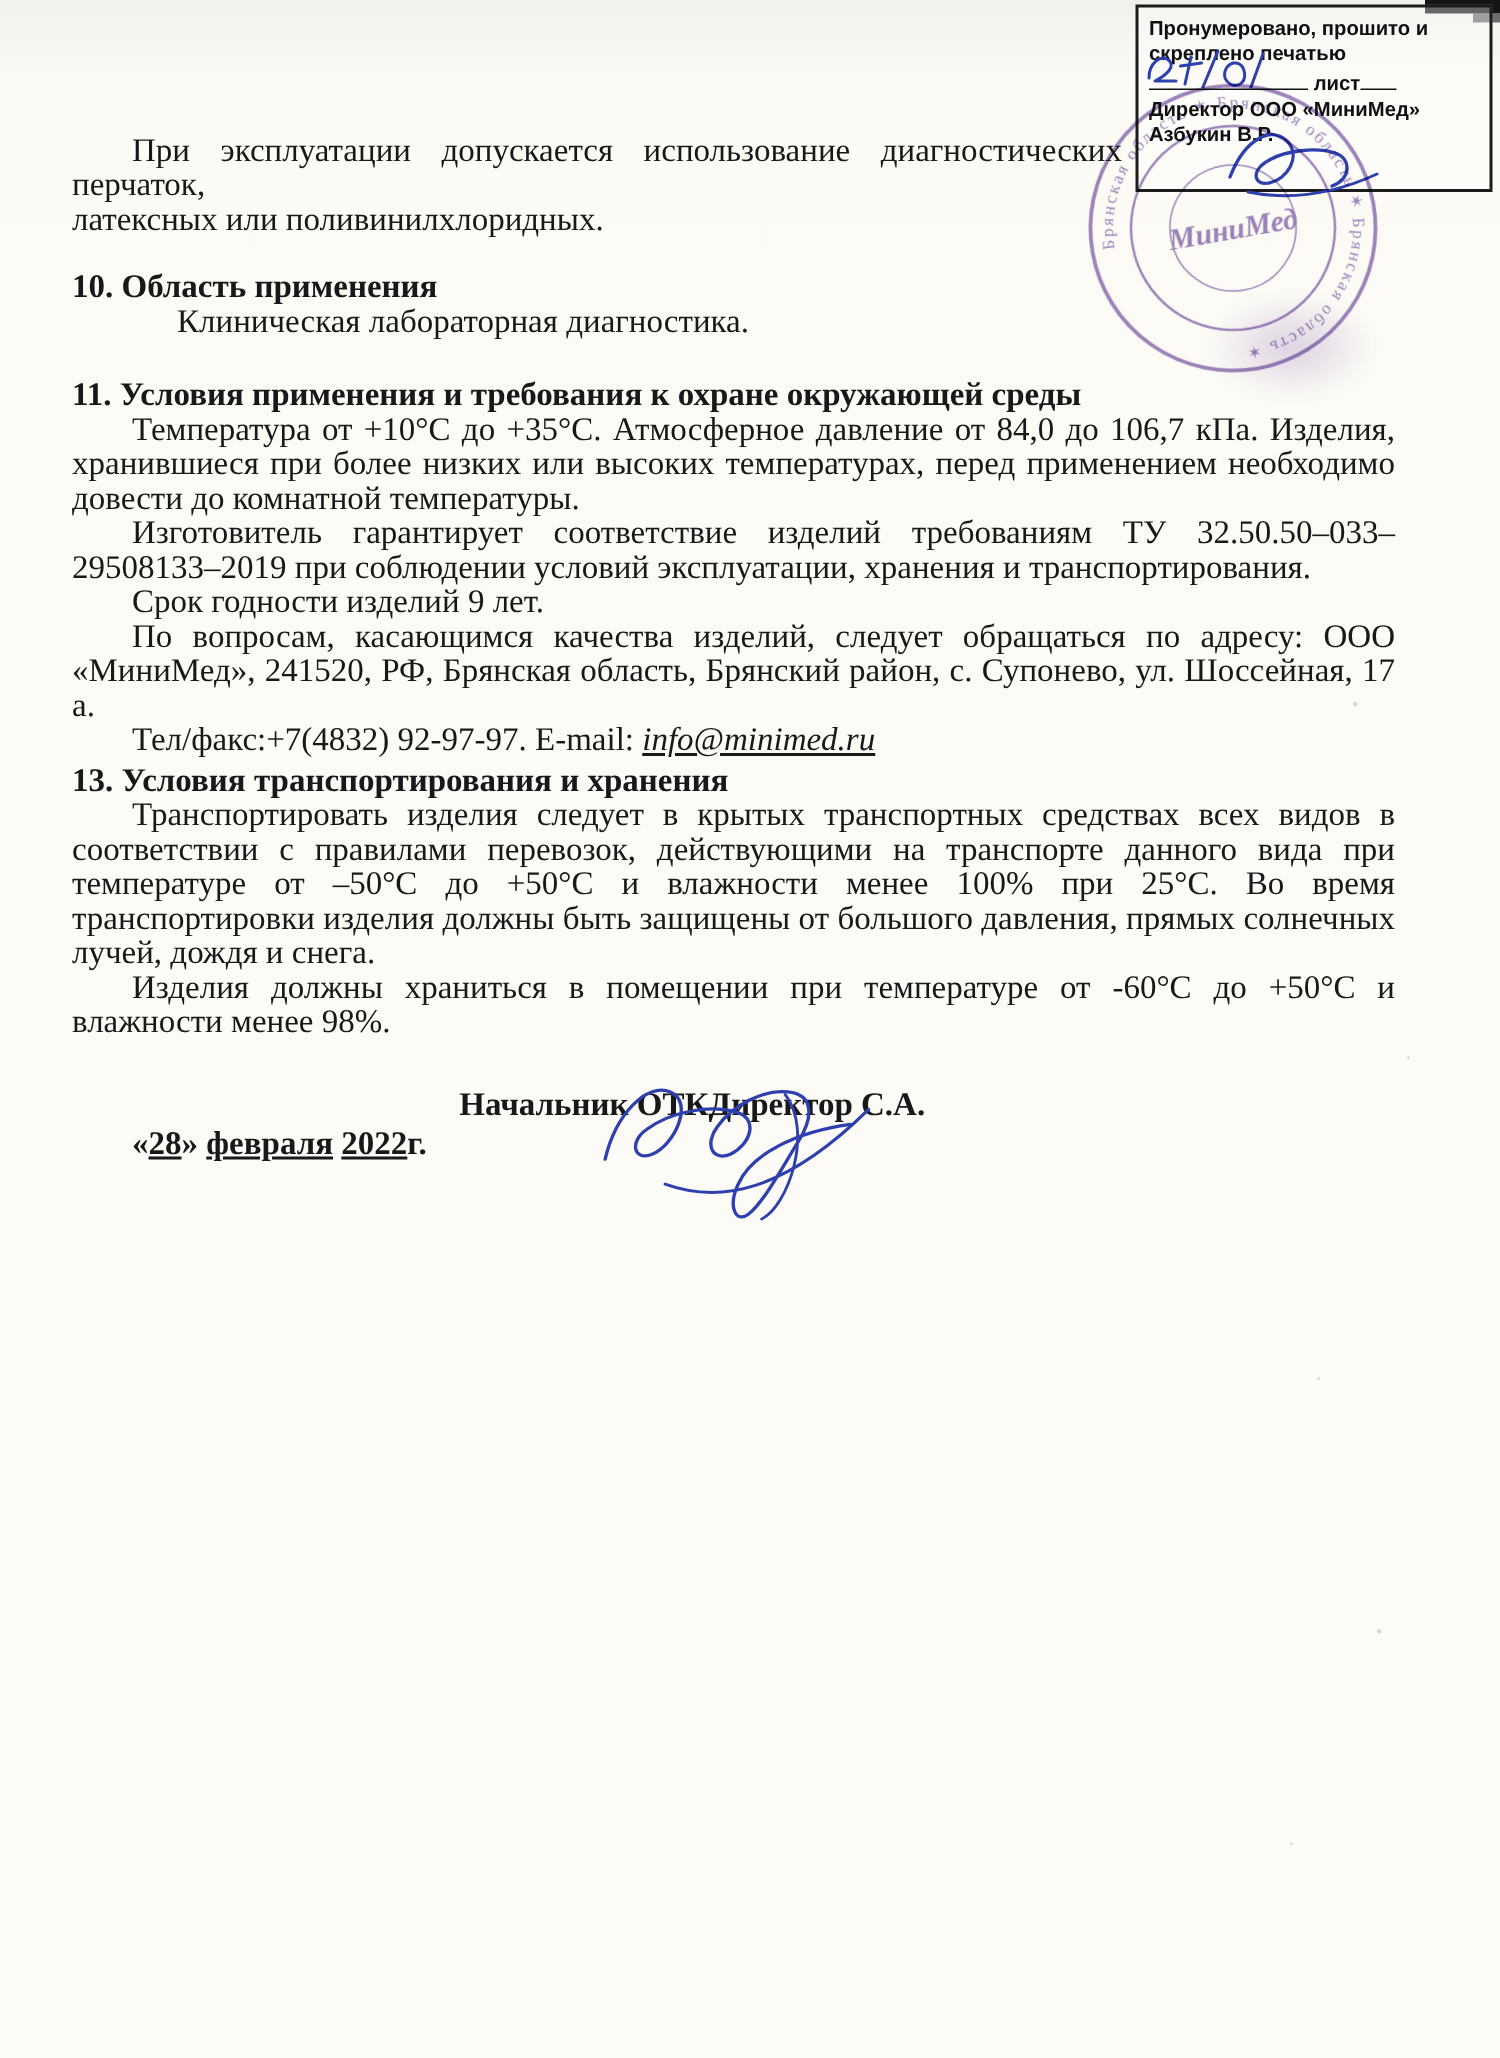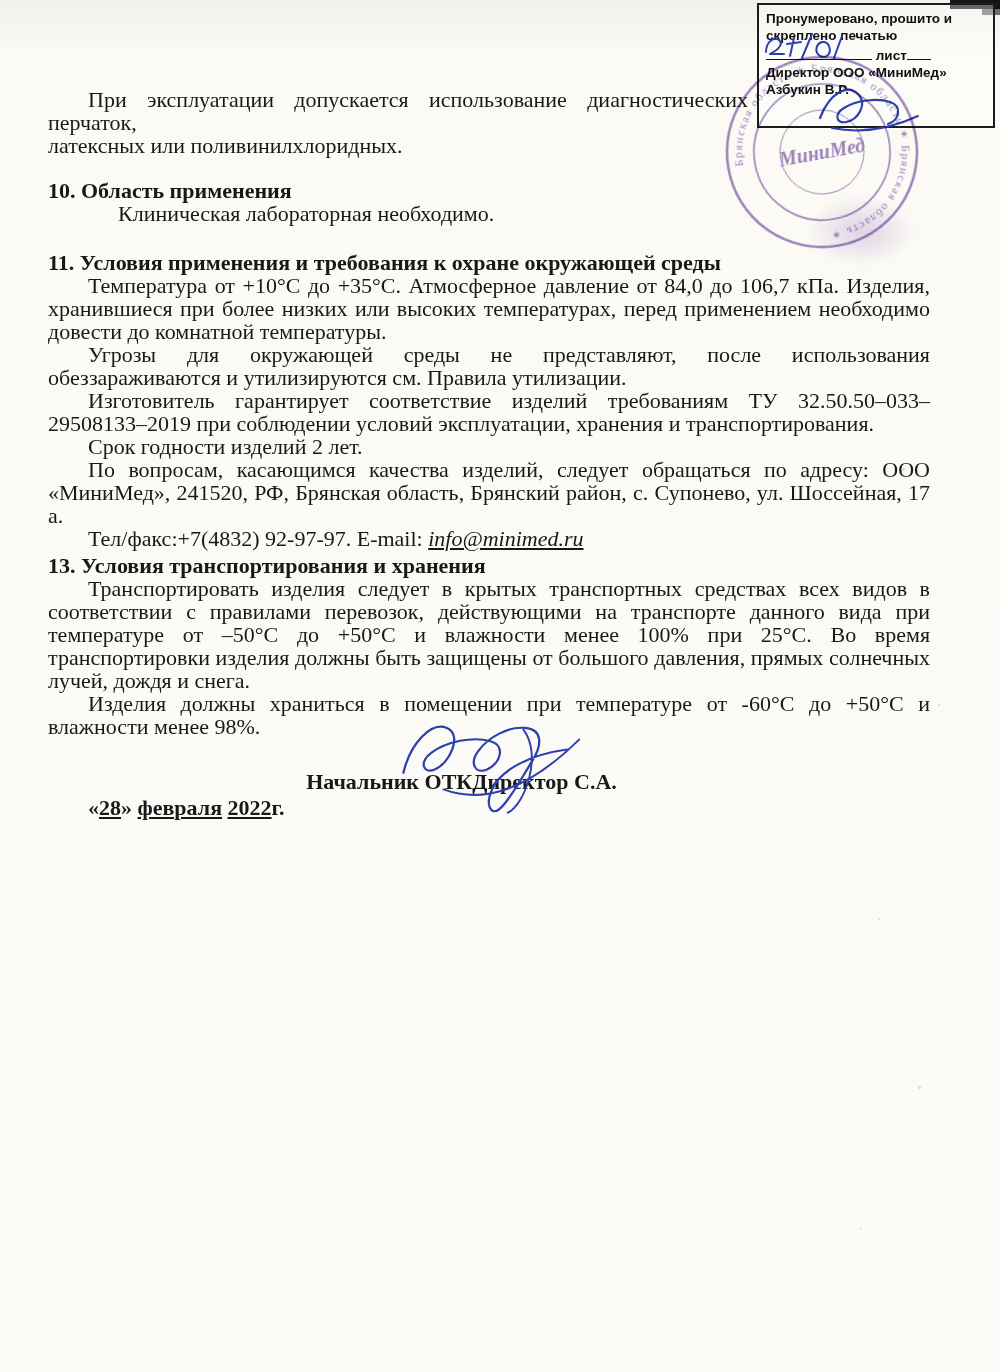--- a/index.html
+++ b/index.html
@@ -118,28 +118,27 @@
     </text>
     <text class="stamp-text" x="100" y="107" text-anchor="middle" font-size="20" font-style="italic" font-weight="bold" font-family="Liberation Serif, serif">МиниМед</text>
   </svg>
 
   <div class="content">
 
     <div class="intro-line1">При эксплуатации допускается использование диагностических перчаток,</div>
     <div class="intro-line2">латексных или поливинилхлоридных.</div>
 
     <div class="h mt22">10. Область применения</div>
-    <p class="mt2 indent-lg">Клиническая лабораторная необходимо.</p>
+    <p class="mt2 indent-lg">Клиническая лабораторная диагностика.</p>
 
     <div class="h mt26">11.  Условия применения и требования к охране окружающей среды</div>
     <p class="mt3">Температура от +10°С до +35°С. Атмосферное давление от 84,0 до 106,7 кПа. Изделия, хранившиеся при более низких или высоких температурах, перед применением необходимо довести до комнатной температуры.</p>
-    <p>Угрозы для окружающей среды не представляют, после использования обеззараживаются и утилизируются см. Правила утилизации.</p>
 
     <p>Изготовитель гарантирует соответствие изделий требованиям ТУ 32.50.50–033–29508133–2019 при соблюдении условий эксплуатации, хранения и транспортирования.</p>
-    <p>Срок годности изделий 2 лет.</p>
+    <p>Срок годности изделий 9 лет.</p>
     <p>По вопросам, касающимся качества изделий, следует обращаться по адресу: ООО «МиниМед», 241520, РФ, Брянская область, Брянский район, с. Супонево, ул. Шоссейная, 17 а.</p>
     <div class="contact-line"><span>Тел/факс:+7(4832) 92-97-97. E-mail: </span><span class="email">info@minimed.ru</span></div>
 
     <div class="h mt4">13. Условия транспортирования и хранения</div>
     <p>Транспортировать изделия следует в крытых транспортных средствах всех видов в соответствии с правилами перевозок, действующими на транспорте данного вида при температуре от –50°С до +50°С и влажности менее 100% при 25°С. Во время транспортировки изделия должны быть защищены от большого давления, прямых солнечных лучей, дождя и снега.</p>
     <p>Изделия должны храниться в помещении при температуре от -60°С до +50°С и влажности менее 98%.</p>
 
     <div class="signoff">
       <span>Начальник ОТК</span>
       <span>Директор С.А.</span>

